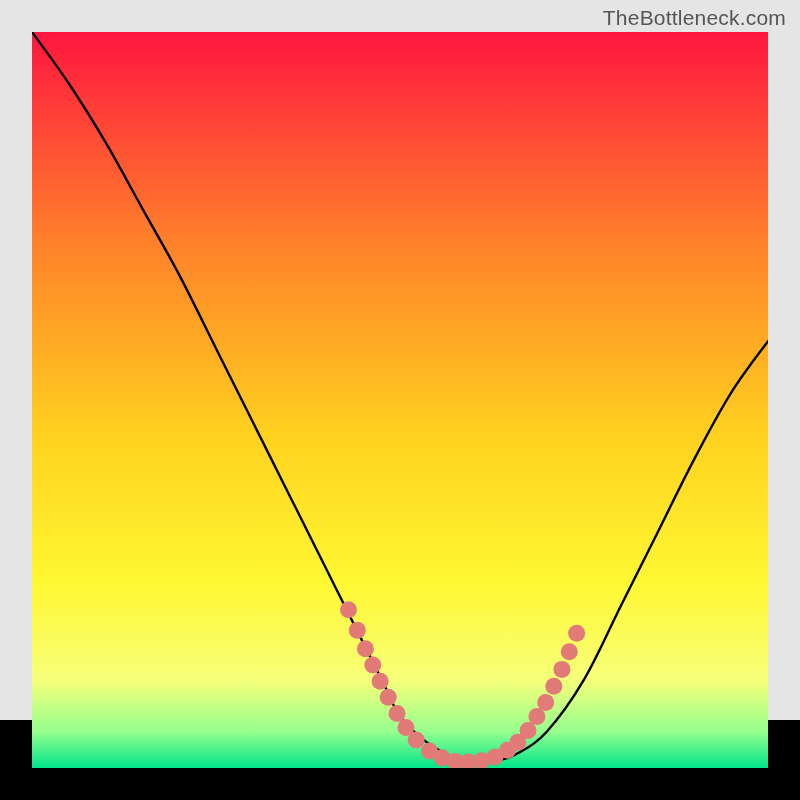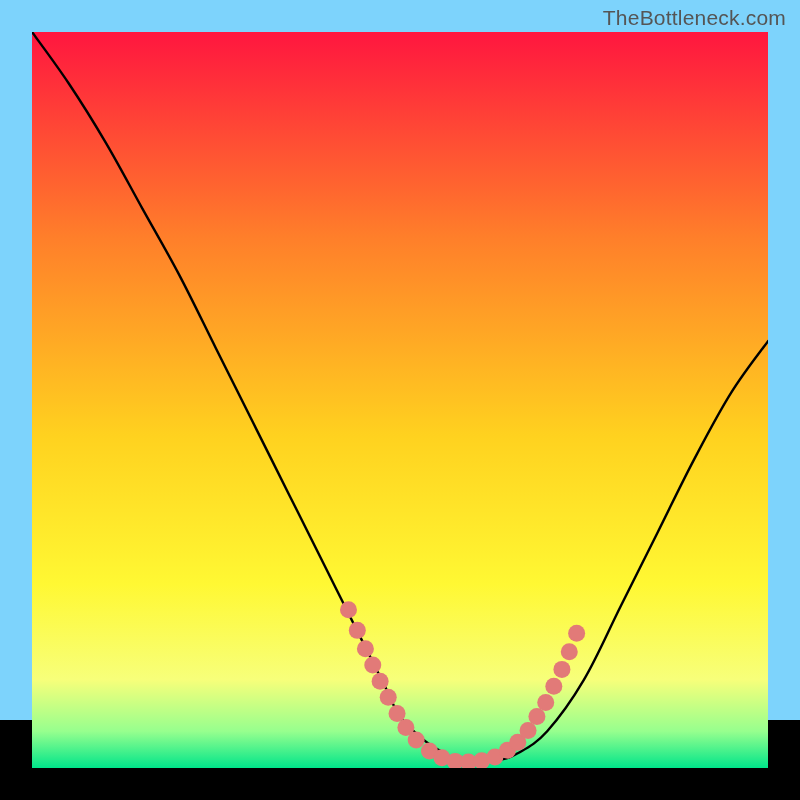--- a/index.html
+++ b/index.html
@@ -8,21 +8,21 @@
     width: 800px;
     height: 800px;
     background: #000000;
     overflow: hidden;
     font-family: Arial, Helvetica, sans-serif;
   }
   .stage {
     position: relative;
     width: 800px;
     height: 720px;
-    background: #7dd3fc;
+    background: #e5e5e5;
     text-align: right;
   }
   .watermark {
     position: absolute;
     top: 6px;
     right: 14px;
     color: #555555;
     font-size: 21px;
     font-weight: 500;
     letter-spacing: 0.2px;

